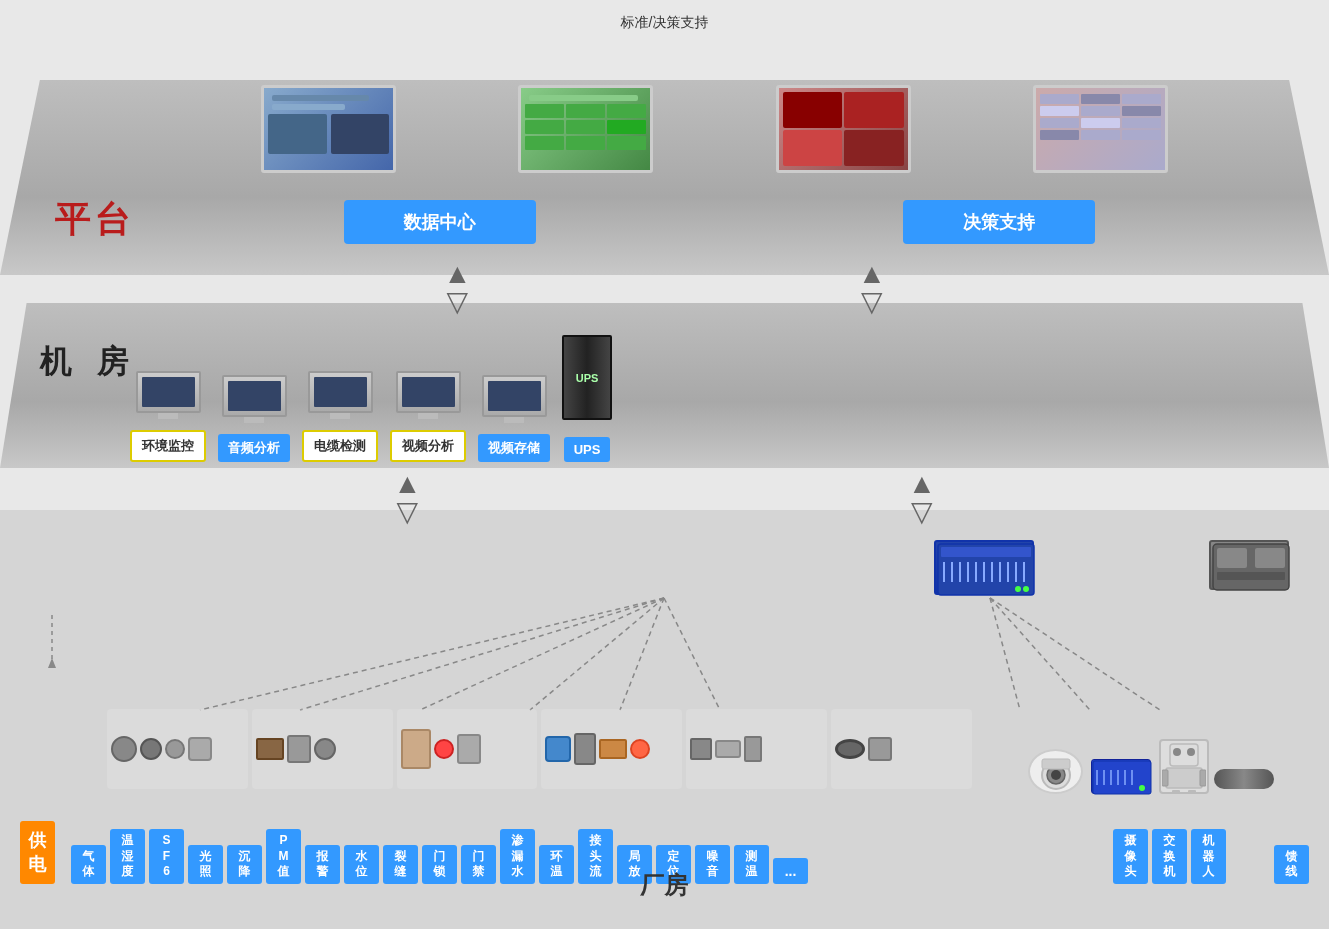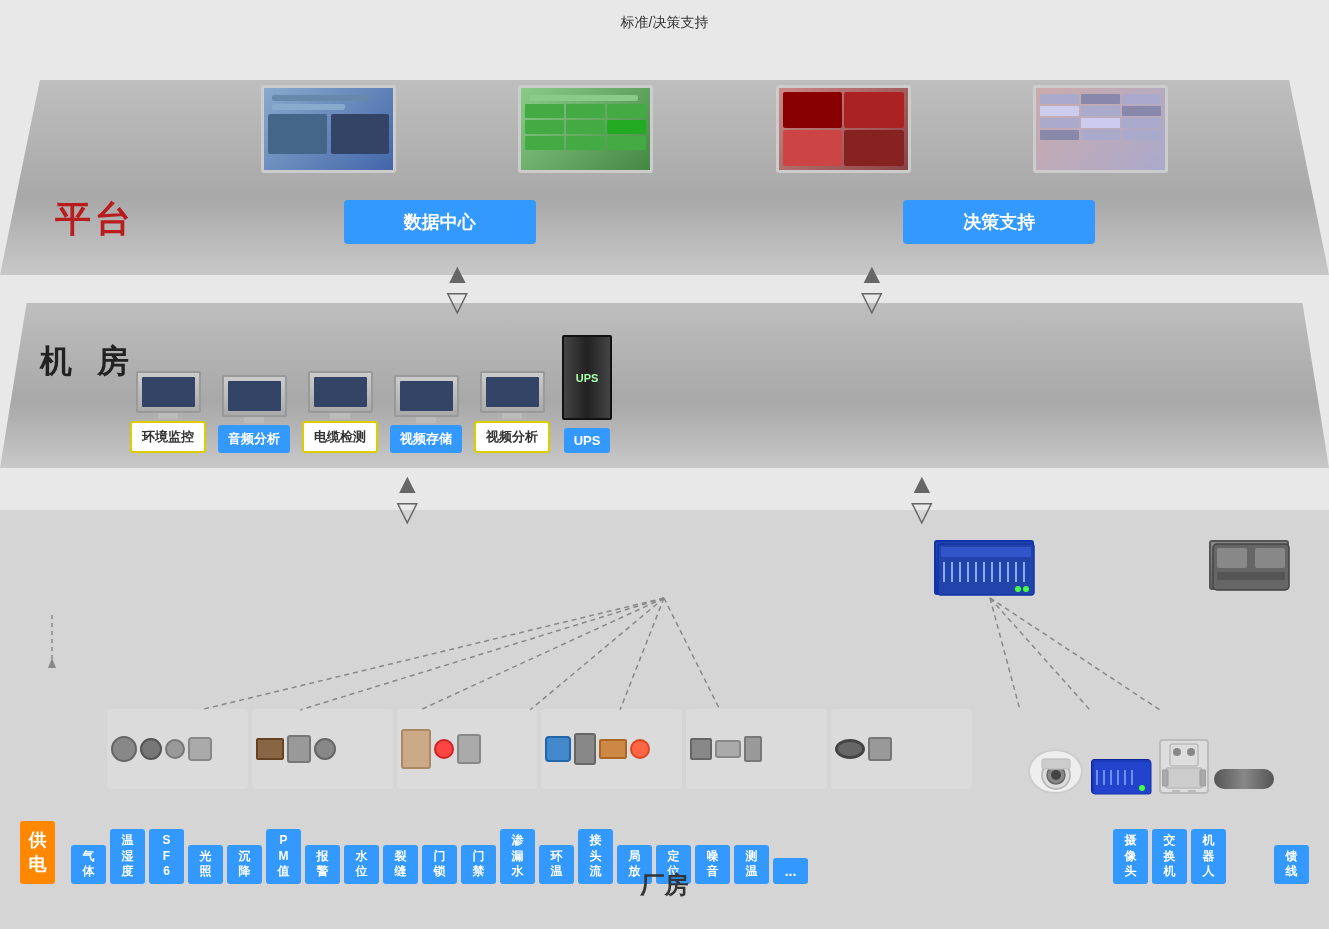--- a/index.html
+++ b/index.html
@@ -126,21 +126,21 @@
       display: flex;
       align-items: flex-end;
       gap: 12px;
       z-index: 10;
     }
 
     .machine-item {
       display: flex;
       flex-direction: column;
       align-items: center;
-      gap: 8px;
+      gap: 17px;
     }
 
     .machine-btn {
       background: #3399ff;
       color: white;
       font-size: 13px;
       font-weight: bold;
       padding: 5px 10px;
       border-radius: 3px;
       border: none;
@@ -529,26 +529,26 @@
     <button class="machine-btn">音频分析</button>
   </div>
 
   <div class="machine-item">
     <div class="computer-icon"></div>
     <button class="machine-btn machine-btn-yellow">电缆检测</button>
   </div>
 
   <div class="machine-item">
     <div class="computer-icon"></div>
-    <button class="machine-btn">视频存储</button>
+    <button class="machine-btn machine-btn-yellow">视频分析</button>
   </div>
 
   <div class="machine-item">
     <div class="computer-icon"></div>
-    <button class="machine-btn machine-btn-yellow">视频分析</button>
+    <button class="machine-btn">视频存储</button>
   </div>
 
   <div class="machine-item">
     <div class="ups-icon"></div>
     <button class="machine-btn">UPS</button>
   </div>
 
 </div>
 
 <div class="arrows-row2">

